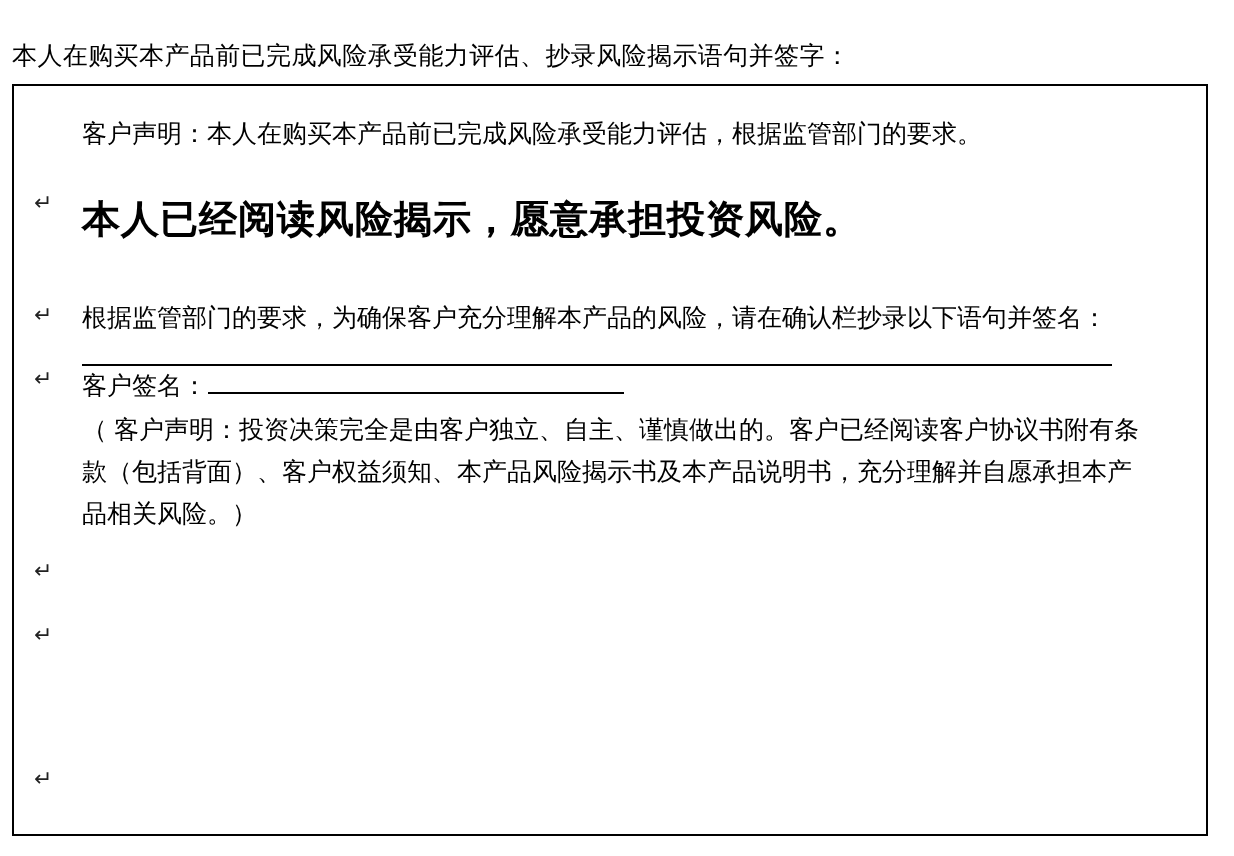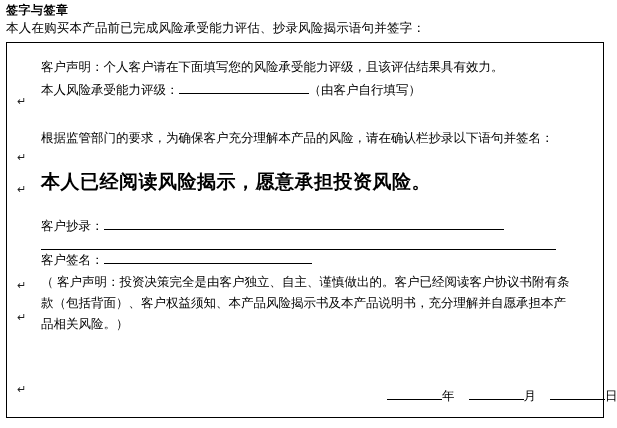--- a/index.html
+++ b/index.html
@@ -107,56 +107,46 @@
     font-size: 12.5px;
     white-space: nowrap;
   }
   .sp { display: inline-block; width: 14px; }
 </style>
 </head>
 <body>
 
 <div class="page">
 
-  <div class="doc-title">签字与签章</div>
   <div class="doc-subtitle">本人在购买本产品前已完成风险承受能力评估、抄录风险揭示语句并签字：</div>
 
   <div class="box">
 
     <span class="pilcrow p1">↵</span>
     <span class="pilcrow p2">↵</span>
     <span class="pilcrow p3">↵</span>
     <span class="pilcrow p4">↵</span>
     <span class="pilcrow p5">↵</span>
     <span class="pilcrow p6">↵</span>
 
     <div class="inner">
 
-      <div class="line row-statement">客户声明：个人客户请在下面填写您的风险承受能力评级，且该评估结果具有效力。</div>
+      <div class="line row-statement">客户声明：本人在购买本产品前已完成风险承受能力评估，根据监管部门的要求。</div>
 
-      <div class="line row-level">
-        <span>本人风险承受能力评级：</span><span class="underline-fill u-level"></span><span>（由客户自行填写）</span>
-      </div>
+
+      <div class="line row-pledge">本人已经阅读风险揭示，愿意承担投资风险。</div>
 
       <div class="line row-regulator">根据监管部门的要求，为确保客户充分理解本产品的风险，请在确认栏抄录以下语句并签名：</div>
 
-      <div class="line row-pledge">本人已经阅读风险揭示，愿意承担投资风险。</div>
-
-      <div class="line row-copy">
-        <span>客户抄录：</span><span class="underline-fill u-copy"></span>
-      </div>
 
       <div class="rule-long"></div>
 
       <div class="line row-sign">
         <span>客户签名：</span><span class="underline-fill u-sign"></span>
       </div>
 
       <div class="row-note wrap">（ 客户声明：投资决策完全是由客户独立、自主、谨慎做出的。客户已经阅读客户协议书附有条款（包括背面）、客户权益须知、本产品风险揭示书及本产品说明书，充分理解并自愿承担本产品相关风险。）</div>
 
     </div>
 
-    <div class="date-row">
-      <span class="underline-fill u-date"></span><span>年</span><span class="sp"></span><span class="underline-fill u-date"></span><span>月</span><span class="sp"></span><span class="underline-fill u-date"></span><span>日</span>
-    </div>
 
   </div>
 </div>
 
 </body></html>

